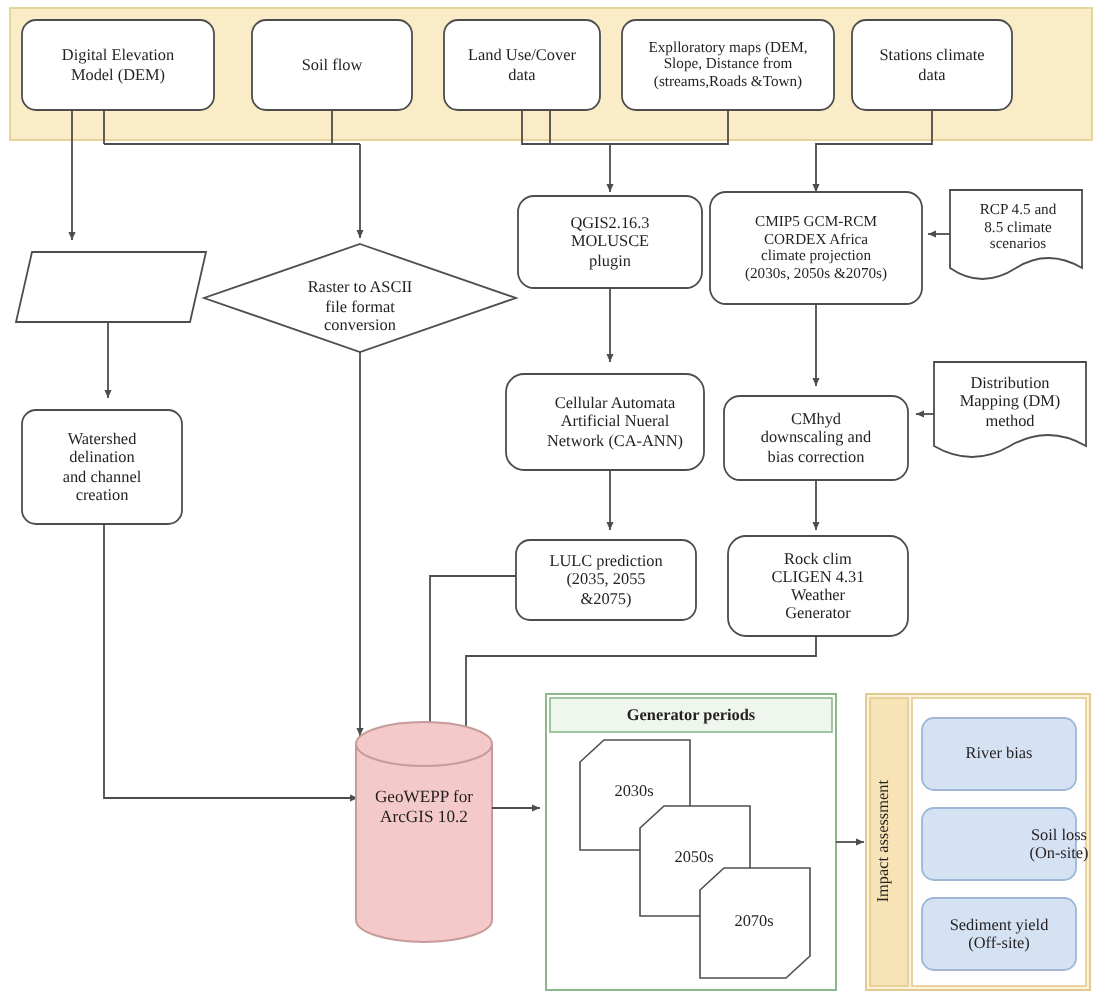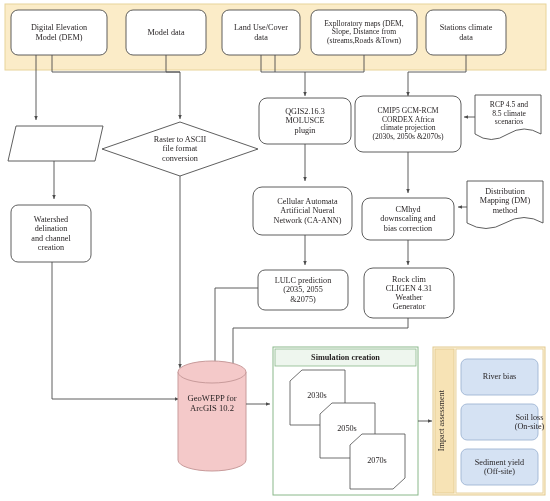--- a/index.html
+++ b/index.html
@@ -103,36 +103,36 @@
     <rect x="456" y="349" width="87" height="144" fill="#ffffff" stroke="#e2c98f" stroke-width="0.8"></rect>
     <rect x="461" y="359" width="77" height="36" rx="6" ry="6" fill="#d5e2f3" stroke="#9fb6d4" stroke-width="0.9"></rect>
     <rect x="461" y="404" width="77" height="36" rx="6" ry="6" fill="#d5e2f3" stroke="#9fb6d4" stroke-width="0.9"></rect>
     <rect x="461" y="449" width="77" height="36" rx="6" ry="6" fill="#d5e2f3" stroke="#9fb6d4" stroke-width="0.9"></rect>
   </svg>
 
   <div class="lbl t8" style="left:11px;top:10px;width:96px;height:45px;">
       <span>Digital Elevation<br>Model (DEM)</span>
     </div>
   <div class="lbl t8" style="left:126px;top:10px;width:80px;height:45px;">
-      <span>Model data</span>
+      <span>Soil flow</span>
     </div>
   <div class="lbl t8" style="left:222px;top:10px;width:78px;height:45px;">
       <span>Land Use/Cover<br>data</span>
     </div>
   <div class="lbl t75" style="left:311px;top:10px;width:106px;height:45px;">
       <span>Explloratory maps (DEM,<br>Slope, Distance from<br>(streams,Roads &amp;Town)</span>
     </div>
   <div class="lbl t8" style="left:426px;top:10px;width:80px;height:45px;">
       <span>Stations climate<br>data</span>
     </div>
 
   <div class="lbl t8" style="left:11px;top:205px;width:80px;height:57px;">
       <span>Watershed<br>delination<br>and channel<br>creation</span>
     </div>
-  <div class="lbl t8" style="left:140px;top:131px;width:80px;height:36px;">
+  <div class="lbl t8" style="left:140px;top:131px;width:80px;height:36px;align-items:flex-end;">
       <span>Raster to ASCII<br>file format<br>conversion</span>
     </div>
 
   <div class="lbl t8" style="left:259px;top:98px;width:92px;height:46px;">
       <span>QGIS2.16.3<br>MOLUSCE<br>plugin</span>
     </div>
   <div class="lbl t8" style="left:253px;top:187px;width:109px;height:48px;">
       <span>Cellular Automata<br>Artificial Nueral<br>Network (CA-ANN)</span>
     </div>
   <div class="lbl t8" style="left:256px;top:270px;width:94px;height:40px;">
@@ -153,21 +153,21 @@
     </div>
   <div class="lbl t8" style="left:364px;top:268px;width:90px;height:50px;align-items:center;">
       <span>Rock clim<br>CLIGEN 4.31<br>Weather<br>Generator</span>
     </div>
 
   <div class="lbl t85" style="left:178px;top:386px;width:68px;height:36px;">
       <span>GeoWEPP for<br>ArcGIS 10.2</span>
     </div>
 
   <div class="lbl t8 bold" style="left:275px;top:349px;width:141px;height:17px;">
-      <span>Simulation creation</span>
+      <span>Generator periods</span>
     </div>
   <div class="lbl t8" style="left:294px;top:389px;width:46px;height:14px;">
       <span>2030s</span>
     </div>
   <div class="lbl t8" style="left:324px;top:422px;width:46px;height:14px;">
       <span>2050s</span>
     </div>
   <div class="lbl t8" style="left:354px;top:454px;width:46px;height:14px;">
       <span>2070s</span>
     </div>

